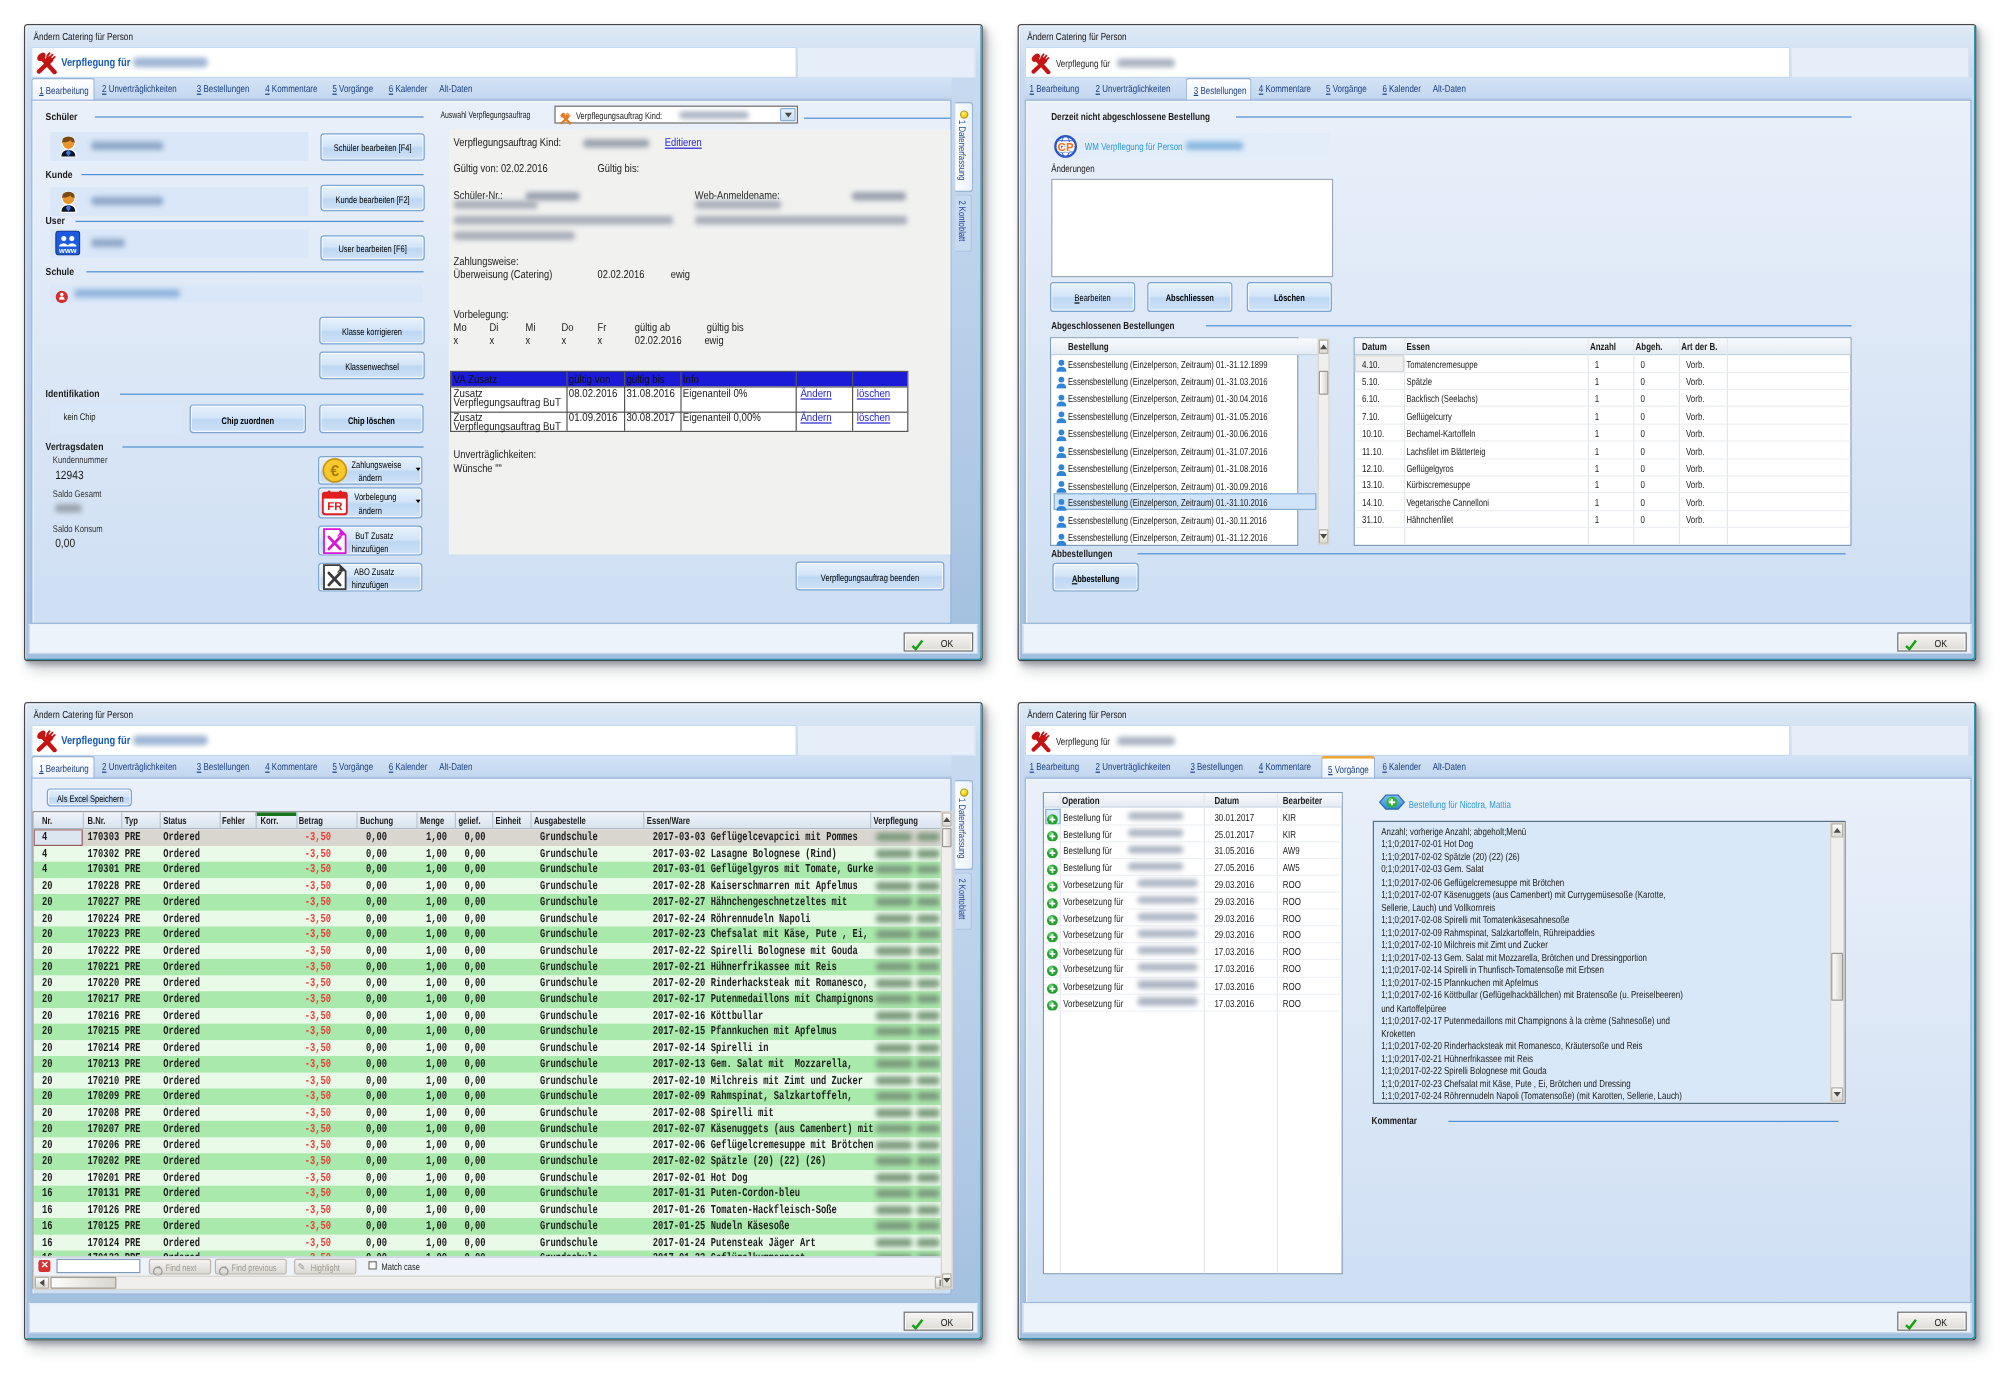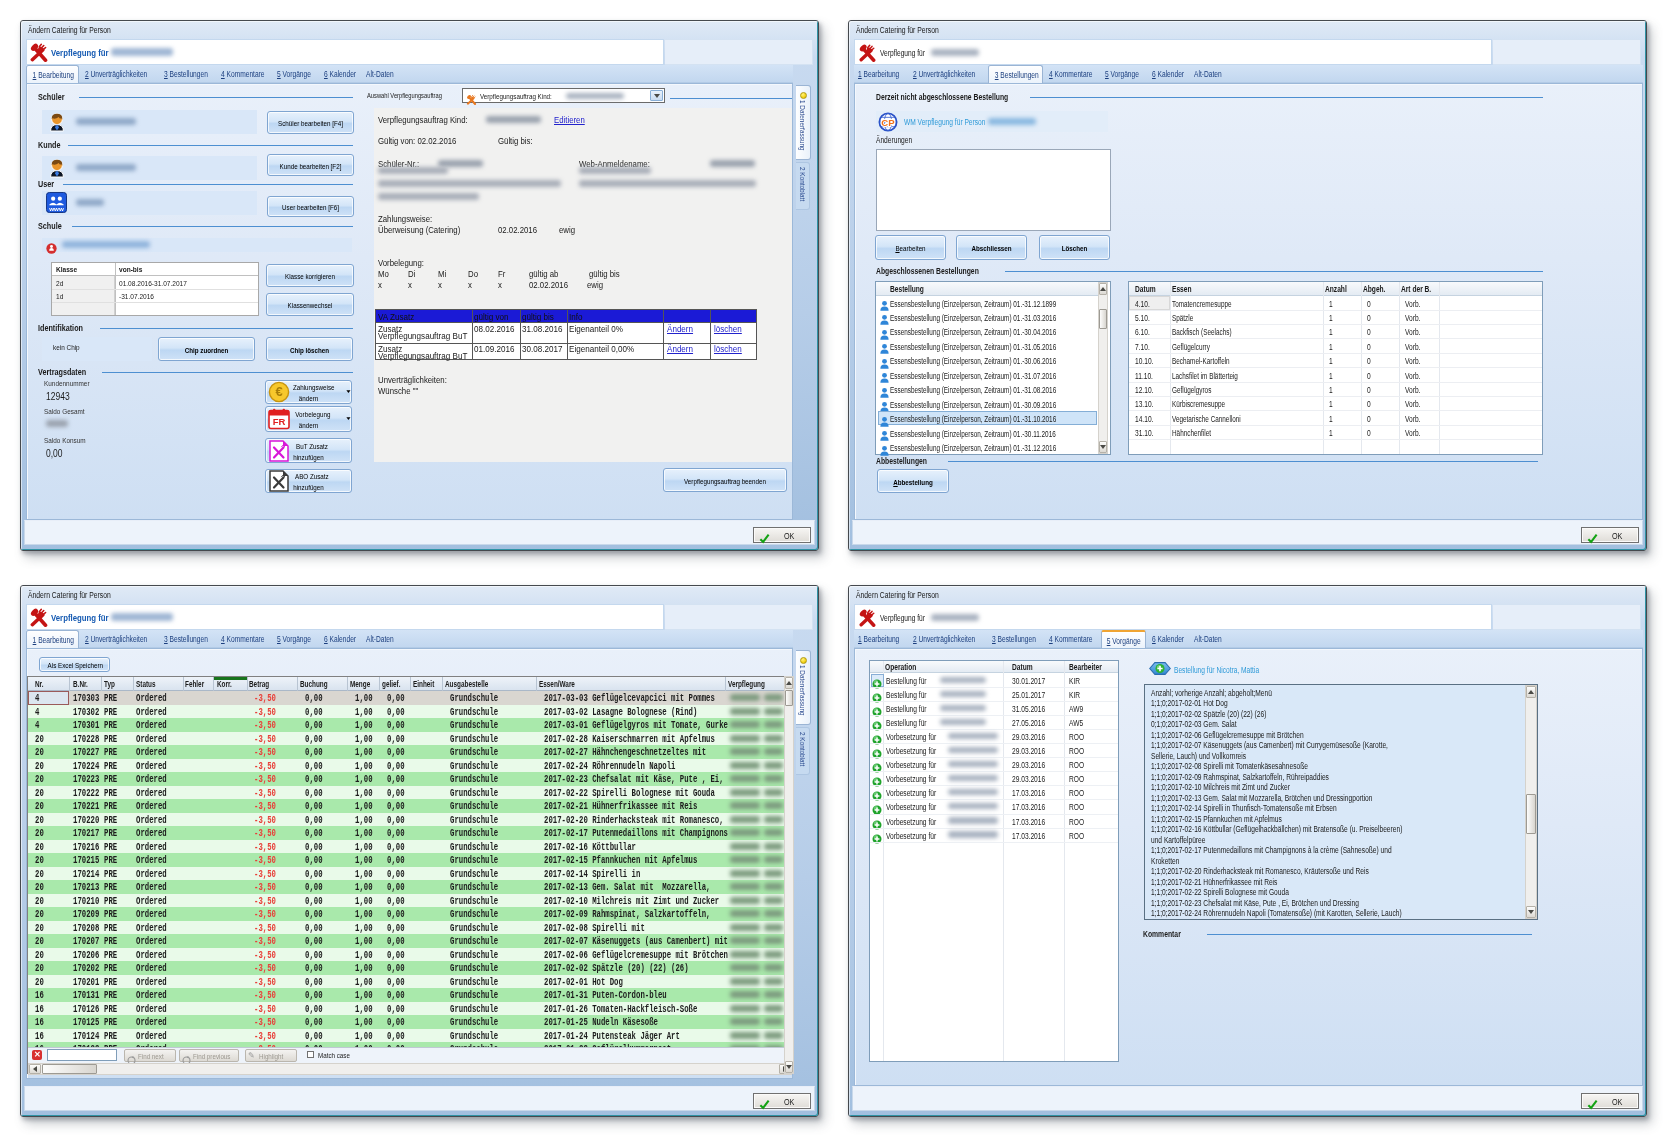--- a/index.html
+++ b/index.html
@@ -106,33 +106,20 @@
       </div>
 <span class="t " style="left:11px;top:137px;font-size:8.5px;font-weight:bold;color:#1a1a1a;transform:scaleX(0.85);">Schule</span>
 <span class="ln" style="left:45px;top:142px;width:281px;height:1.4px;background:#4d8fd1"></span>
 <div class="bx" style="left:15px;top:154px;width:310px;height:14px;background:#d9e7f8;"></div>
 <span class="ic" style="left:19px;top:155.5px"><svg width="11" height="11" viewBox="0 0 12 12">
 <circle cx="6" cy="6" r="5.6" fill="#d42f2f"></circle>
 <path d="M3.5 8.5 Q3.5 5.5 6 5.5 Q8.5 5.5 8.5 8.5 Z" fill="#fff"></path>
           <circle cx="6" cy="3.8" r="1.6" fill="#fff"></circle>
         </svg></span>
 <span class="bb" style="left:35px;top:157px;width:88px;height:6.5px;background:#90b4dc;filter:blur(2px);"></span>
-<div class="bx" style="left:24px;top:178px;width:208px;height:54px;background:#fff;border:1px solid #a8a8a8;">
-<div class="bx" style="left:0px;top:0px;width:206px;height:13px;background:#fff;border-bottom:1px solid #c0c0c0;"></div>
-<div class="bx" style="left:0px;top:13px;width:63px;height:39px;background:#f0f0f0;border-right:1px solid #d0d0d0;"></div>
-<span class="ln" style="left:63px;top:0;width:1px;height:52px;background:#c0c0c0"></span>
-<span class="t " style="left:4px;top:2px;font-size:8px;font-weight:bold;color:#1a1a1a;transform:scaleX(0.82);">Klasse</span>
-<span class="t " style="left:67px;top:2px;font-size:8px;font-weight:bold;color:#1a1a1a;transform:scaleX(0.82);">von-bis</span>
-<span class="t " style="left:4px;top:15.5px;font-size:8px;font-weight:normal;color:#1a1a1a;transform:scaleX(0.82);">2d</span>
-<span class="t " style="left:67px;top:15.5px;font-size:8px;font-weight:normal;color:#1a1a1a;transform:scaleX(0.82);">01.08.2016-31.07.2017</span>
-<span class="ln" style="left:0;top:26px;width:206px;height:1px;background:#e0e0e0"></span>
-<span class="t " style="left:4px;top:28.5px;font-size:8px;font-weight:normal;color:#1a1a1a;transform:scaleX(0.82);">1d</span>
-<span class="t " style="left:67px;top:28.5px;font-size:8px;font-weight:normal;color:#1a1a1a;transform:scaleX(0.82);">-31.07.2016</span>
-<span class="ln" style="left:0;top:39px;width:206px;height:1px;background:#e0e0e0"></span>
-</div>
 <div class="btn" style="left:239px;top:180px;width:88px;height:23px">
         <span class="t ct" style="left:0;right:0;top:7.0px;font-size:8px;font-weight:normal;transform:scaleX(0.78)">Klasse korrigieren</span>
       </div>
 <div class="btn" style="left:239px;top:209px;width:88px;height:23px">
         <span class="t ct" style="left:0;right:0;top:7.0px;font-size:8px;font-weight:normal;transform:scaleX(0.78)">Klassenwechsel</span>
       </div>
 <span class="t " style="left:11px;top:239px;font-size:8.5px;font-weight:bold;color:#1a1a1a;transform:scaleX(0.85);">Identifikation</span>
 <span class="ln" style="left:73px;top:244px;width:253px;height:1.4px;background:#4d8fd1"></span>
 <div class="bx" style="left:15px;top:253px;width:110px;height:24px;background:#d9e7f8;"></div>
 <span class="t " style="left:26px;top:259px;font-size:8px;font-weight:normal;color:#1a1a1a;transform:scaleX(0.8);">kein Chip</span>
@@ -358,21 +345,21 @@
         <span class="t ct" style="left:0;right:0;top:8.0px;font-size:8px;font-weight:normal;transform:scaleX(0.78)"><u>B</u>earbeiten</span>
       </div>
 <div class="btn" style="left:101px;top:151px;width:71px;height:25px">
         <span class="t ct" style="left:0;right:0;top:8.0px;font-size:8px;font-weight:bold;transform:scaleX(0.78)">Abschliessen</span>
       </div>
 <div class="btn" style="left:184px;top:151px;width:71px;height:25px">
         <span class="t ct" style="left:0;right:0;top:8.0px;font-size:8px;font-weight:bold;transform:scaleX(0.78)">Löschen</span>
       </div>
 <span class="t " style="left:21px;top:182px;font-size:8.5px;font-weight:bold;color:#1a1a1a;transform:scaleX(0.8);">Abgeschlossenen Bestellungen</span>
 <span class="ln" style="left:150px;top:187px;width:538px;height:1.4px;background:#4d8fd1"></span>
-<div class="bx" style="left:20px;top:197px;width:236px;height:174px;background:#fff;border:1px solid #7f9db9;">
+<div class="bx" style="left:20px;top:197px;width:207px;height:174px;background:#fff;border:1px solid #7f9db9;">
 <div class="bx" style="left:0px;top:0px;width:232px;height:13.5px;background:linear-gradient(180deg,#f8fafc,#e4ebf3);border-bottom:1px solid #c5d3e0;"></div>
 <span class="t " style="left:14px;top:1.5px;font-size:8.5px;font-weight:bold;color:#1a1a1a;transform:scaleX(0.78);">Bestellung</span>
 <span class="ic" style="left:3px;top:15.0px"><svg width="11" height="11" viewBox="0 0 20 20">
 <circle cx="10" cy="6" r="4.4" fill="#2f86d8"></circle>
 <path d="M2.5 19.5 Q2.5 12 10 12 Q17.5 12 17.5 19.5 Z" fill="#2f86d8"></path>
           </svg></span>
 <span class="t " style="left:14px;top:16.5px;font-size:8.5px;font-weight:normal;color:#1a1a1a;transform:scaleX(0.75);">Essensbestellung (Einzelperson, Zeitraum) 01.-31.12.1899</span>
 <span class="ic" style="left:3px;top:29.45px"><svg width="11" height="11" viewBox="0 0 20 20">
 <circle cx="10" cy="6" r="4.4" fill="#2f86d8"></circle>
 <path d="M2.5 19.5 Q2.5 12 10 12 Q17.5 12 17.5 19.5 Z" fill="#2f86d8"></path>

